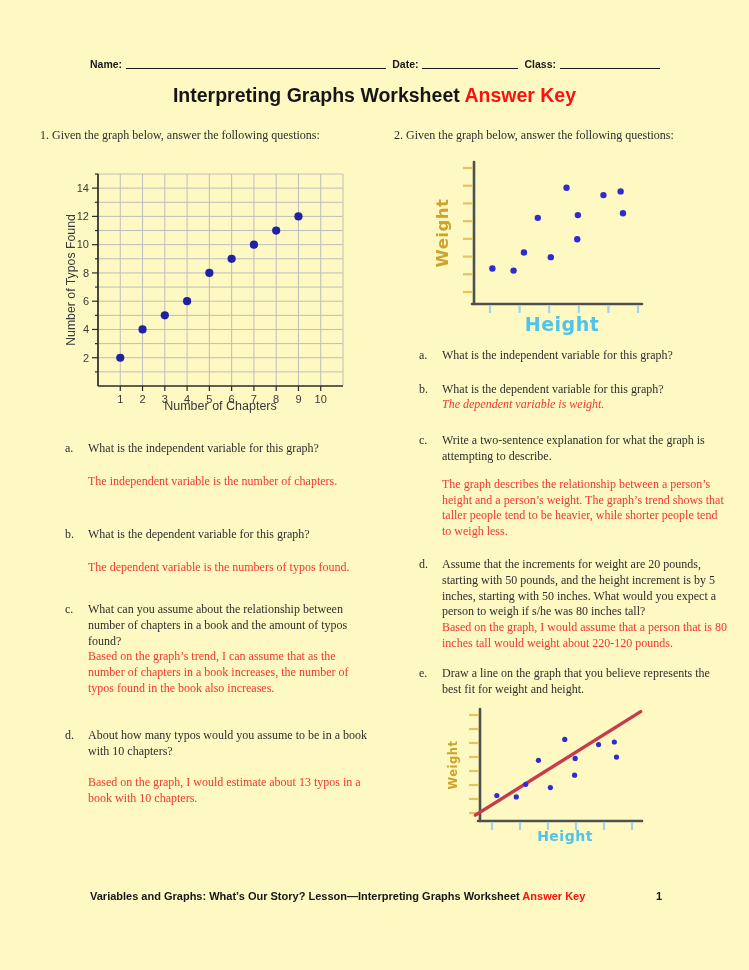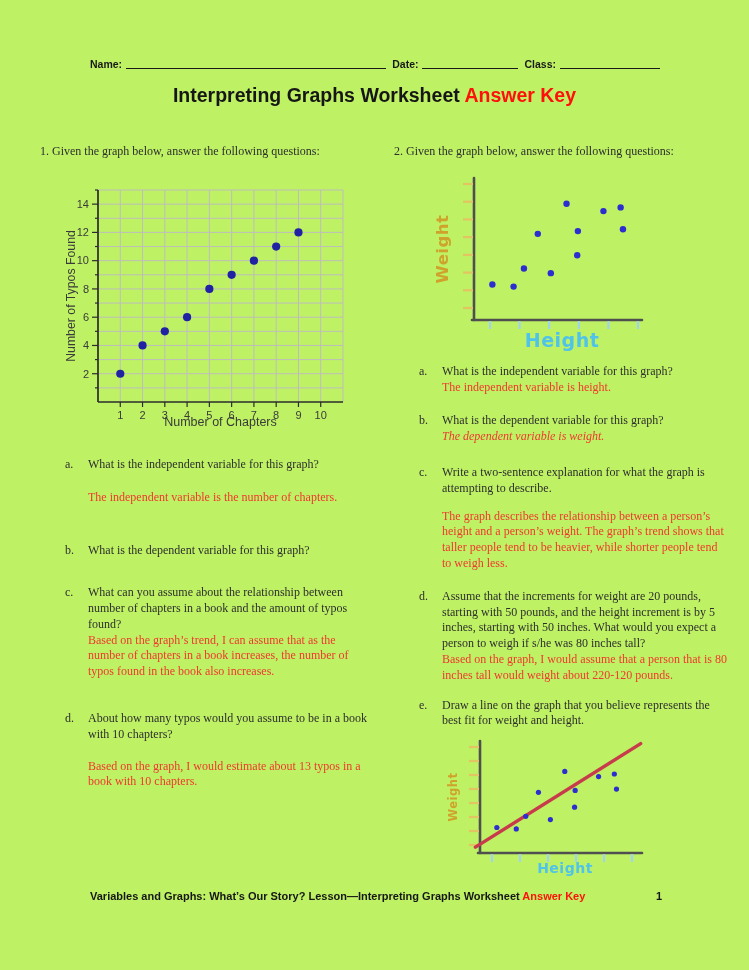--- a/index.html
+++ b/index.html
@@ -1,31 +1,31 @@
 <!DOCTYPE html>
 <html><head>
 <meta charset="utf-8">
 <style>
   html,body{margin:0;padding:0;background:#ffffff;}
-  .page{position:relative;width:749px;height:970px;background:#bef264;overflow:hidden;
+  .page{position:relative;width:749px;height:970px;background:#fef9c3;overflow:hidden;
         font-family:"Liberation Serif",serif;color:#2e2e2e;}
 
   
   .header-row{position:absolute;left:90px;top:58px;width:570px;display:flex;align-items:flex-end;
               font-family:"Liberation Sans",sans-serif;font-weight:bold;font-size:10.5px;color:#191919;}
   .blank{border-bottom:1.4px solid #1a1a1a;height:10px;margin:0 6px 1px 4px;}
   .blank.name{flex:1;}
   .blank.date{width:96px;}
   .blank.class{width:100px;margin-right:0;}
 
   .title{position:absolute;top:84px;left:0;width:100%;text-align:center;margin:0;
          font-family:"Liberation Sans",sans-serif;font-size:19.5px;font-weight:bold;color:#161616;}
   .red{color:#fe100c;text-align:center;}
 
-  .col{position:absolute;top:144px;font-size:12px;line-height:15.8px;}
+  .col{position:absolute;top:128px;font-size:12px;line-height:15.8px;}
   .col.left{left:40px;width:332px;}
   .col.right{left:394px;width:334px;}
   .intro{margin:0;}
 
   svg.chart{display:block;}
   #chart1{margin:22px 0 0 22px;}
   #chart2{margin:10px 0 0 40px;}
   #chart3{margin:6px 0 0 52px;}
 
   .qa{position:relative;padding-left:48px;}
@@ -162,20 +162,21 @@
       </svg>
 
     <div class="qa l-a">
       <span class="lbl">a.</span>
       <p class="q">What is the independent variable for this graph?</p>
       <p class="ans">The independent variable is the number of chapters.</p>
     </div>
     <div class="qa l-b">
       <span class="lbl">b.</span>
       <p class="q">What is the dependent variable for this graph?</p>
+      <p class="ans">The dependent variable is the numbers of typos found.</p>
     </div>
     <div class="qa l-c">
       <span class="lbl">c.</span>
       <p class="q">What can you assume about the relationship between number of chapters in a book and the amount of typos found?</p>
       <p class="ans">Based on the graph’s trend, I can assume that as the number of chapters in a book increases, the number of typos found in the book also increases.</p>
     </div>
     <div class="qa l-d">
       <span class="lbl">d.</span>
       <p class="q">About how many typos would you assume to be in a book with 10 chapters?</p>
       <p class="ans">Based on the graph, I would estimate about 13 typos in a book with 10 chapters.</p>
@@ -221,21 +222,20 @@
           <circle cx="186.626" cy="37.39999999999999" r="3.2"></circle>
           <circle cx="188.964" cy="59.18299999999999" r="3.2"></circle>
         </g>
         <text x="14" y="79" transform="rotate(-90 14 79)" text-anchor="middle" fill="#cfa32b" font-family="&quot;DejaVu Sans&quot;,sans-serif" font-weight="bold" letter-spacing="0.5" font-size="16.5">Weight</text>
         <text x="128" y="177" text-anchor="middle" fill="#4fc3ea" font-family="&quot;DejaVu Sans&quot;,sans-serif" font-weight="bold" letter-spacing="0.5" font-size="19">Height</text>
       </svg>
 
     <div class="qa r-a">
       <span class="lbl">a.</span>
       <p class="q">What is the independent variable for this graph?</p>
-      <p class="ans">The independent variable is height.</p>
     </div>
     <div class="qa r-b">
       <span class="lbl">b.</span>
       <p class="q">What is the dependent variable for this graph?</p>
       <p class="ans">The dependent variable is weight.</p>
     </div>
     <div class="qa r-c">
       <span class="lbl">c.</span>
       <p class="q">Write a two-sentence explanation for what the graph is attempting to describe.</p>
       <p class="ans">The graph describes the relationship between a person’s height and a person’s weight. The graph’s trend shows that taller people tend to be heavier, while shorter people tend to weigh less.</p>

